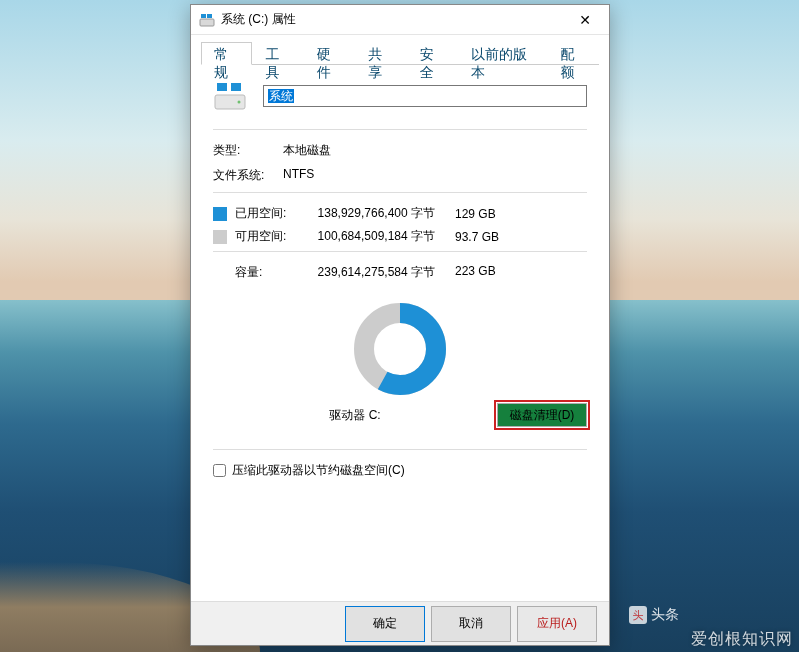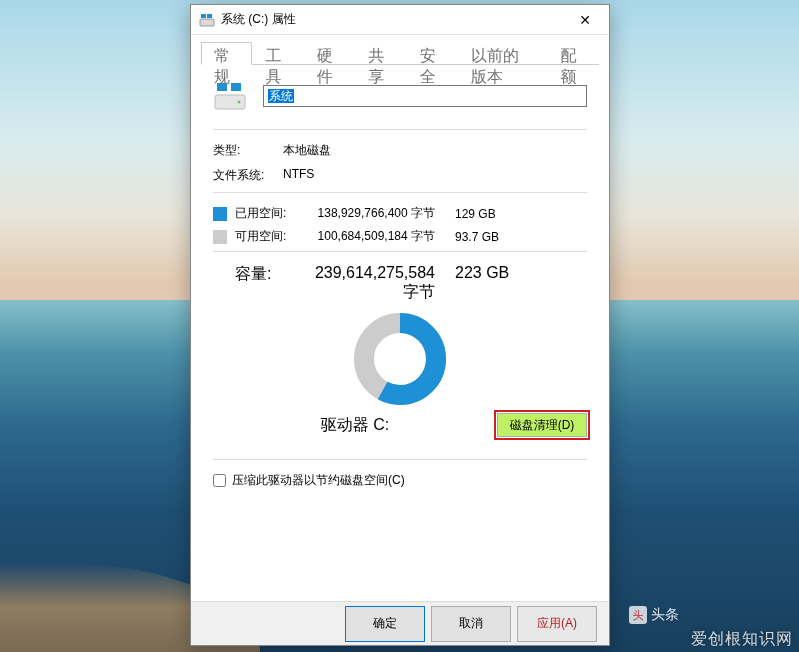--- a/index.html
+++ b/index.html
@@ -49,21 +49,21 @@
   }
   .tab-area {
     padding: 6px 10px 0 10px;
   }
   .tabs {
     display:flex; border-bottom:1px solid #ccc;
     height:24px;
   }
   .tab {
     padding:3px 12px 0 12px;
-    font-size:16px; color:#737373;
+    font-size:14px; color:#0c4a6e;
     border:1px solid transparent;
     border-bottom:none;
     cursor:pointer;
     position:relative; top:1px;
   }
   .tab.active {
     background:#fff;
     border-color:#ccc;
     border-bottom:1px solid #fff;
   }
@@ -90,31 +90,31 @@
   .info-row { display:flex; margin-bottom:8px; font-size:12px; }
   .info-label { width:70px; color:#000; }
   .info-value { color:#000; }
   .space-row { display:flex; align-items:center; margin:6px 0; font-size:12px; }
   .swatch { width:14px; height:14px; margin-right:8px; }
   .sw-used { background:#1e90d6; }
   .sw-free { background:#ccc; }
   .space-label { width:70px; }
   .space-bytes { width:150px; text-align:right; padding-right:20px; }
   .space-gb { width:60px; text-align:left; }
-  .capacity-row { display:flex; margin:12px 0 8px 0; font-size:16px; }
+  .capacity-row { display:flex; margin:12px 0 20px 0; font-size:12px; }
   .capacity-row .cap-label { width:92px; padding-left:22px; }
   .capacity-row .cap-bytes { width:150px; text-align:right; padding-right:20px; }
   .capacity-row .cap-gb { width:60px; }
   .donut-wrap { display:flex; justify-content:center; margin:8px 0 6px 0; }
   .drive-label-row { display:flex; align-items:center; justify-content:space-between; margin-top:4px; }
-  .drive-label { flex:1; text-align:center; font-size:16px; }
+  .drive-label { flex:1; text-align:center; font-size:12px; }
   .cleanup-btn {
     width:90px; height:24px;
     border:1px solid #adadad;
-    background:#bef264;
+    background:#15803d;
     font-size:12px;
     cursor:pointer;
     outline:2px solid #c22; outline-offset:1px;
   }
   .checkbox-row { display:flex; align-items:center; margin:6px 0; font-size:12px; }
   .checkbox-row input { margin-right:6px; }
   .button-bar {
     height:44px;
     display:flex; justify-content:flex-end; align-items:center;
     padding:0 12px;

